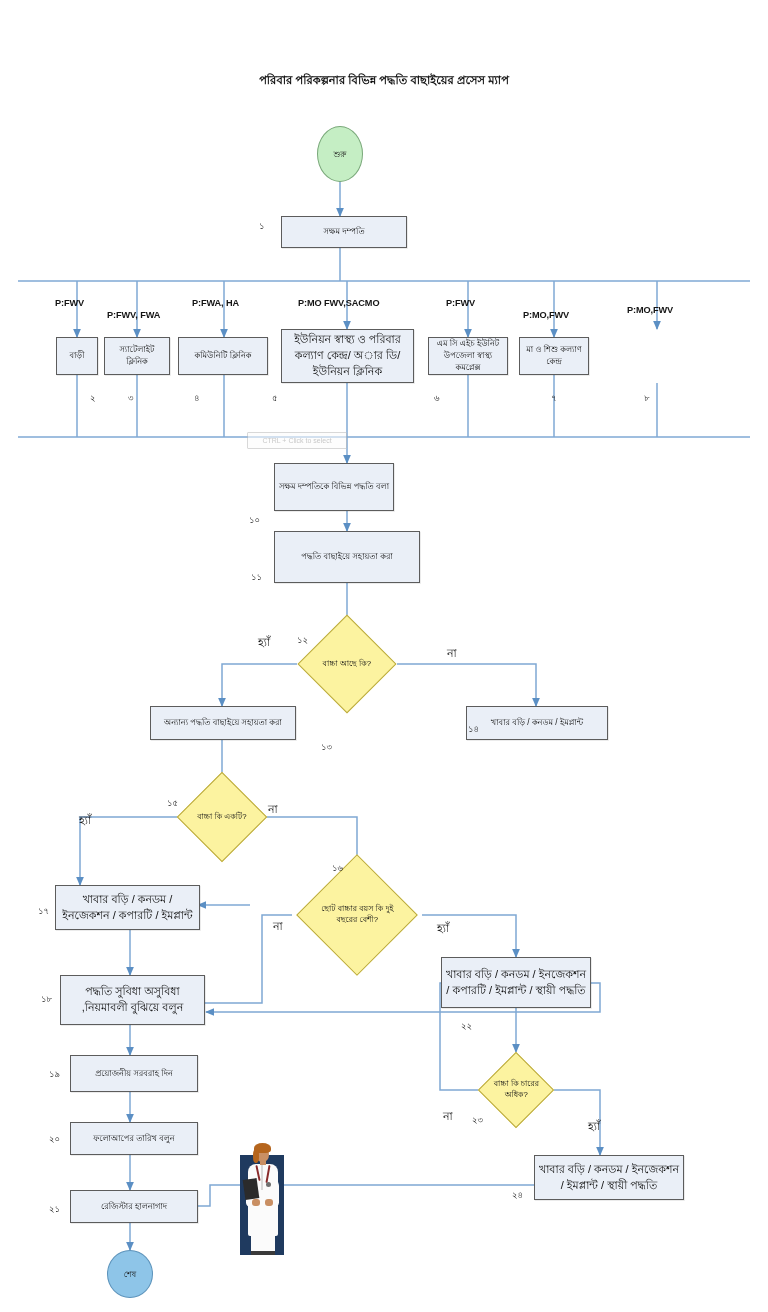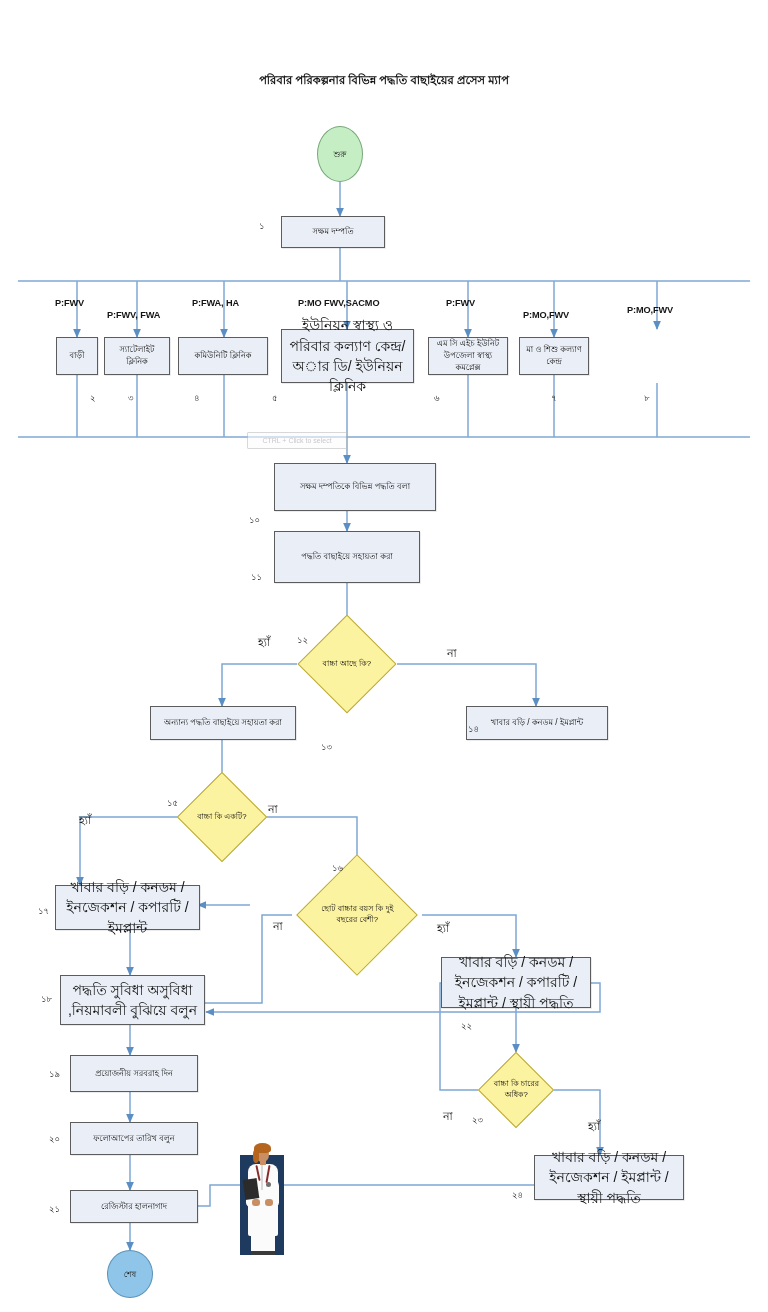--- a/index.html
+++ b/index.html
@@ -35,21 +35,21 @@
   
   .box {
     background: #eaeff7;
     border: 1.4px solid #5c5c5c;
     color: #111;
     font-size: 8.2px;
     line-height: 1.45;
     padding: 2px 3px;
     box-shadow: 0.8px 0.8px 0 rgba(0,0,0,0.10);
   }
-  .box.tall { font-size: 14px; }
+  .box.tall { font-size: 11px; }
 
   
   .diamond {
     background: #fcf3a0;
     border: 1.1px solid #b9a83a;
     transform: rotate(45deg);
   }
   .diamond > span {
     display: block;
     transform: rotate(-45deg);
@@ -223,21 +223,21 @@
   </div>
 
   <div class="lbl actor" style="left:55px;  top:298px;">P:FWV</div>
   <div class="lbl actor" style="left:107px; top:310px;">P:FWV, FWA</div>
   <div class="lbl actor" style="left:192px; top:298px;">P:FWA, HA</div>
   <div class="lbl actor" style="left:298px; top:298px;">P:MO FWV,SACMO</div>
   <div class="lbl actor" style="left:446px; top:298px;">P:FWV</div>
   <div class="lbl actor" style="left:523px; top:310px;">P:MO,FWV</div>
   <div class="lbl actor" style="left:627px; top:305px;">P:MO,FWV</div>
 
-  <div class="node box" style="left:281px; top:216px; width:104px; height:32px;justify-content:center;">
+  <div class="node box" style="left:281px; top:216px; width:126px; height:32px;justify-content:center;">
     <span>সক্ষম দম্পতি</span>
   </div>
   <div class="lbl num" style="left:259px; top:220px;">১</div>
 
   <div class="node box" style="left:56px; top:337px; width:42px; height:38px;">
     <span>বাড়ী</span>
   </div>
   <div class="lbl num" style="left:90px; top:392px;">২</div>
 
   <div class="node box" style="left:104px; top:337px; width:66px; height:38px;">
@@ -260,21 +260,21 @@
   </div>
   <div class="lbl num" style="left:434px; top:392px;">৬</div>
 
   <div class="node box" style="left:519px; top:337px; width:70px; height:38px;">
     <span>মা ও শিশু কল্যাণ কেন্দ্র</span>
   </div>
   <div class="lbl num" style="left:551px; top:392px;">৭</div>
 
   <div class="lbl num" style="left:644px; top:392px;">৮</div>
 
-  <div class="node box" style="left:274px; top:463px; width:162px; height:48px;">
+  <div class="node box" style="left:274px; top:463px; width:120px; height:48px;">
     <span>সক্ষম দম্পতিকে বিভিন্ন পদ্ধতি বলা</span>
   </div>
   <div class="lbl num" style="left:249px; top:514px;">১০</div>
 
   <div class="node box" style="left:274px; top:531px; width:146px; height:52px;">
     <span>পদ্ধতি বাছাইয়ে সহায়তা করা</span>
   </div>
   <div class="lbl num" style="left:251px; top:571px;">১১</div>
 
   <div class="node diamond" style="left:312px; top:629px; width:70px; height:70px;">

